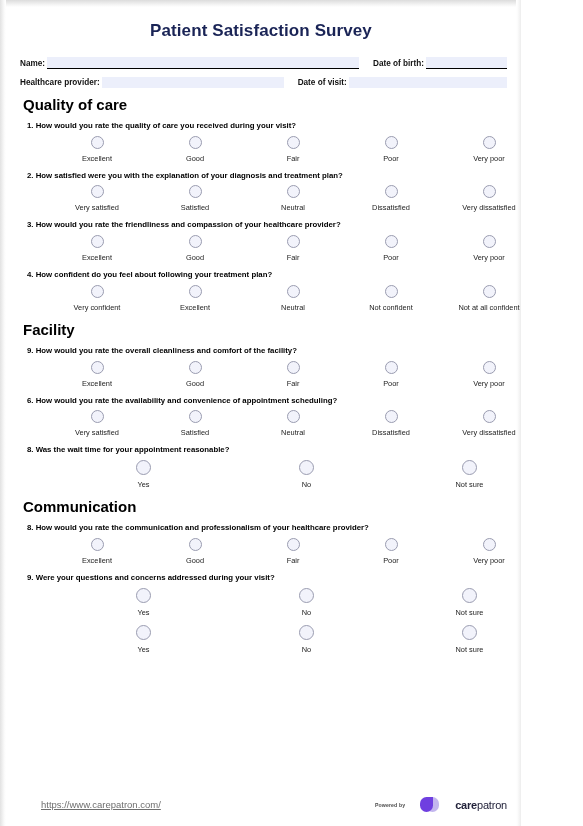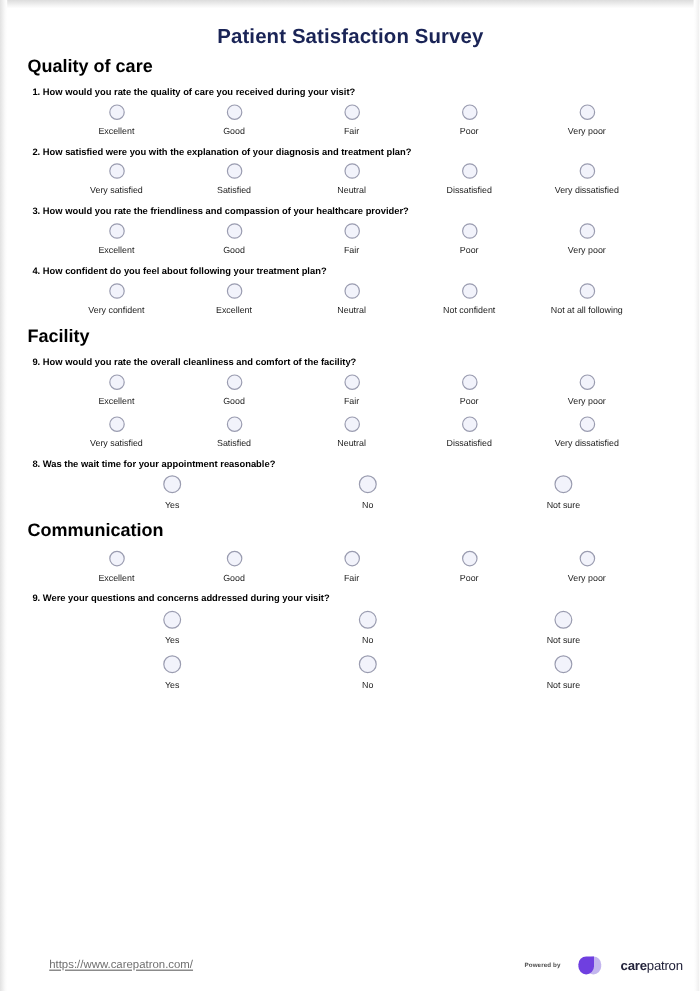--- a/index.html
+++ b/index.html
@@ -5,21 +5,21 @@
   html, body {
     margin: 0;
     padding: 0;
     background: #ffffff;
   }
   body {
     font-family: "Liberation Sans", sans-serif;
   }
   #page {
     position: relative;
-    width: 583px;
+    width: 521px;
     height: 826px;
     background: #ffffff;
     overflow: hidden;
     box-sizing: border-box;
   }
   
   .gutter-top {
     position: absolute;
     top: 0; left: 0; right: 0;
     height: 7px;
@@ -208,20 +208,36 @@
 <div id="page">
 
   <div class="gutter-top"></div>
   <div class="gutter-left"></div>
   <div class="gutter-right"></div>
 
   <div class="sheet">
 
     <div class="title">Patient Satisfaction Survey</div>
 
+    <div class="info-rows">
+      <div class="info-row">
+        <span class="info-label">Name:</span>
+        <div class="info-input ruled fld-name"></div>
+        <div class="gap-mid"></div>
+        <span class="info-label">Date of birth:</span>
+        <div class="info-input ruled fld-dob"></div>
+      </div>
+      <div class="info-row">
+        <span class="info-label">Healthcare provider:</span>
+        <div class="info-input fld-provider"></div>
+        <div class="gap-mid"></div>
+        <span class="info-label">Date of visit:</span>
+        <div class="info-input fld-visit"></div>
+      </div>
+    </div>
 
     <div class="body-area" id="survey-body">
         <div class="section-title first">Quality of care</div>
         <div class="question">
           <div class="q-text">1. How would you rate the quality of care you received during your visit?</div>
           <div class="options scale5">
             <div class="option">
               <span class="radio"></span>
               <span class="opt-label">Excellent</span>
             </div>
@@ -307,21 +323,21 @@
             <div class="option">
               <span class="radio"></span>
               <span class="opt-label">Neutral</span>
             </div>
             <div class="option">
               <span class="radio"></span>
               <span class="opt-label">Not confident</span>
             </div>
             <div class="option">
               <span class="radio"></span>
-              <span class="opt-label">Not at all following</span>
+              <span class="opt-label">Not at all confident</span>
             </div>
           </div>
         </div>
         <div class="section-title">Facility</div>
         <div class="question">
           <div class="q-text">9. How would you rate the overall cleanliness and comfort of the facility?</div>
           <div class="options scale5">
             <div class="option">
               <span class="radio"></span>
               <span class="opt-label">Excellent</span>
@@ -338,20 +354,21 @@
               <span class="radio"></span>
               <span class="opt-label">Poor</span>
             </div>
             <div class="option">
               <span class="radio"></span>
               <span class="opt-label">Very poor</span>
             </div>
           </div>
         </div>
         <div class="question">
+          <div class="q-text">6. How would you rate the availability and convenience of appointment scheduling?</div>
           <div class="options scale5">
             <div class="option">
               <span class="radio"></span>
               <span class="opt-label">Very satisfied</span>
             </div>
             <div class="option">
               <span class="radio"></span>
               <span class="opt-label">Satisfied</span>
             </div>
             <div class="option">
@@ -380,20 +397,21 @@
               <span class="opt-label">No</span>
             </div>
             <div class="option">
               <span class="radio"></span>
               <span class="opt-label">Not sure</span>
             </div>
           </div>
         </div>
         <div class="section-title">Communication</div>
         <div class="question">
+          <div class="q-text">8. How would you rate the communication and professionalism of your healthcare provider?</div>
           <div class="options scale5">
             <div class="option">
               <span class="radio"></span>
               <span class="opt-label">Excellent</span>
             </div>
             <div class="option">
               <span class="radio"></span>
               <span class="opt-label">Good</span>
             </div>
             <div class="option">

